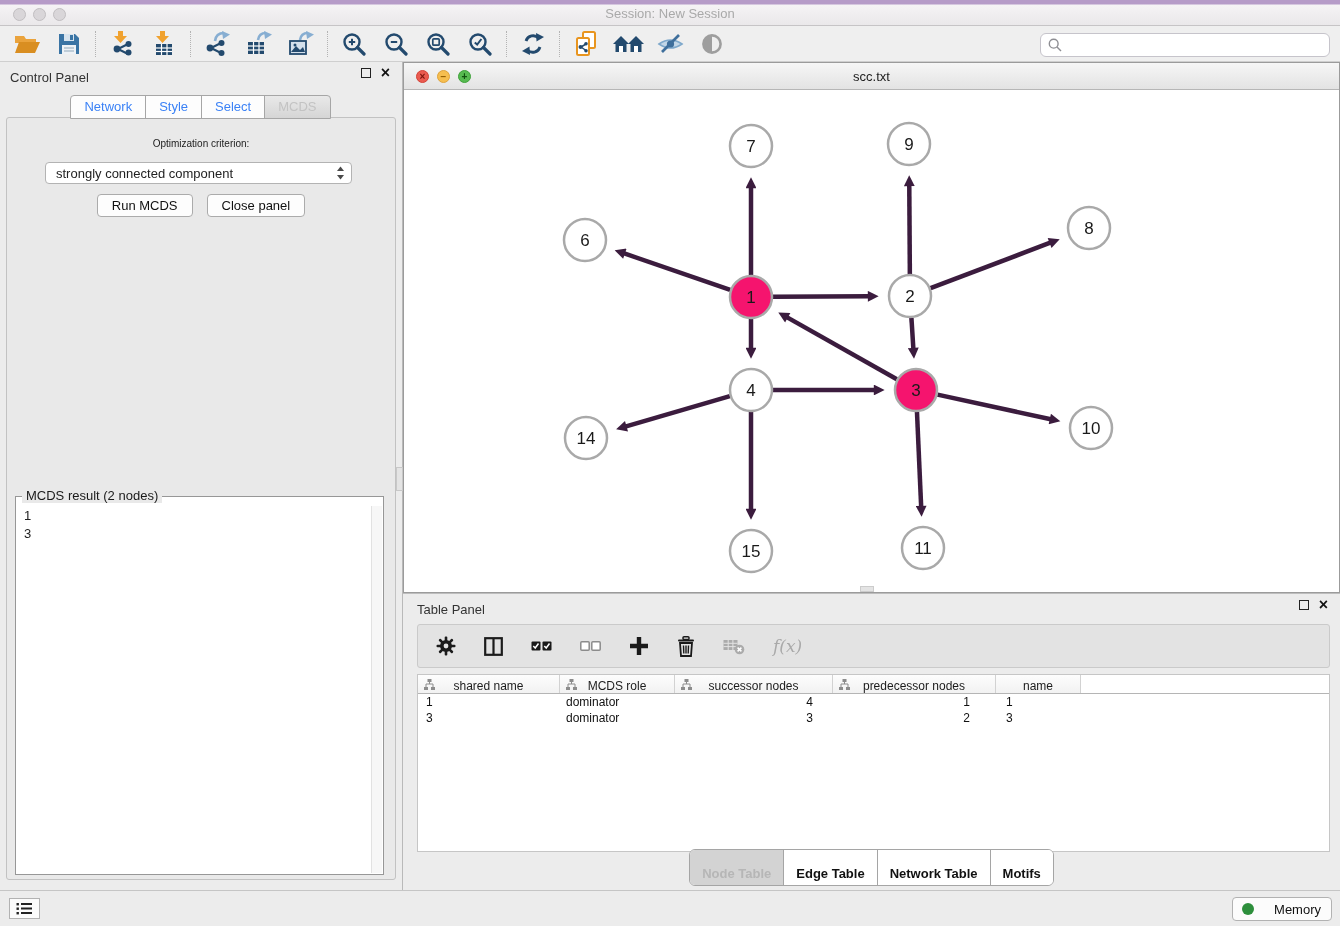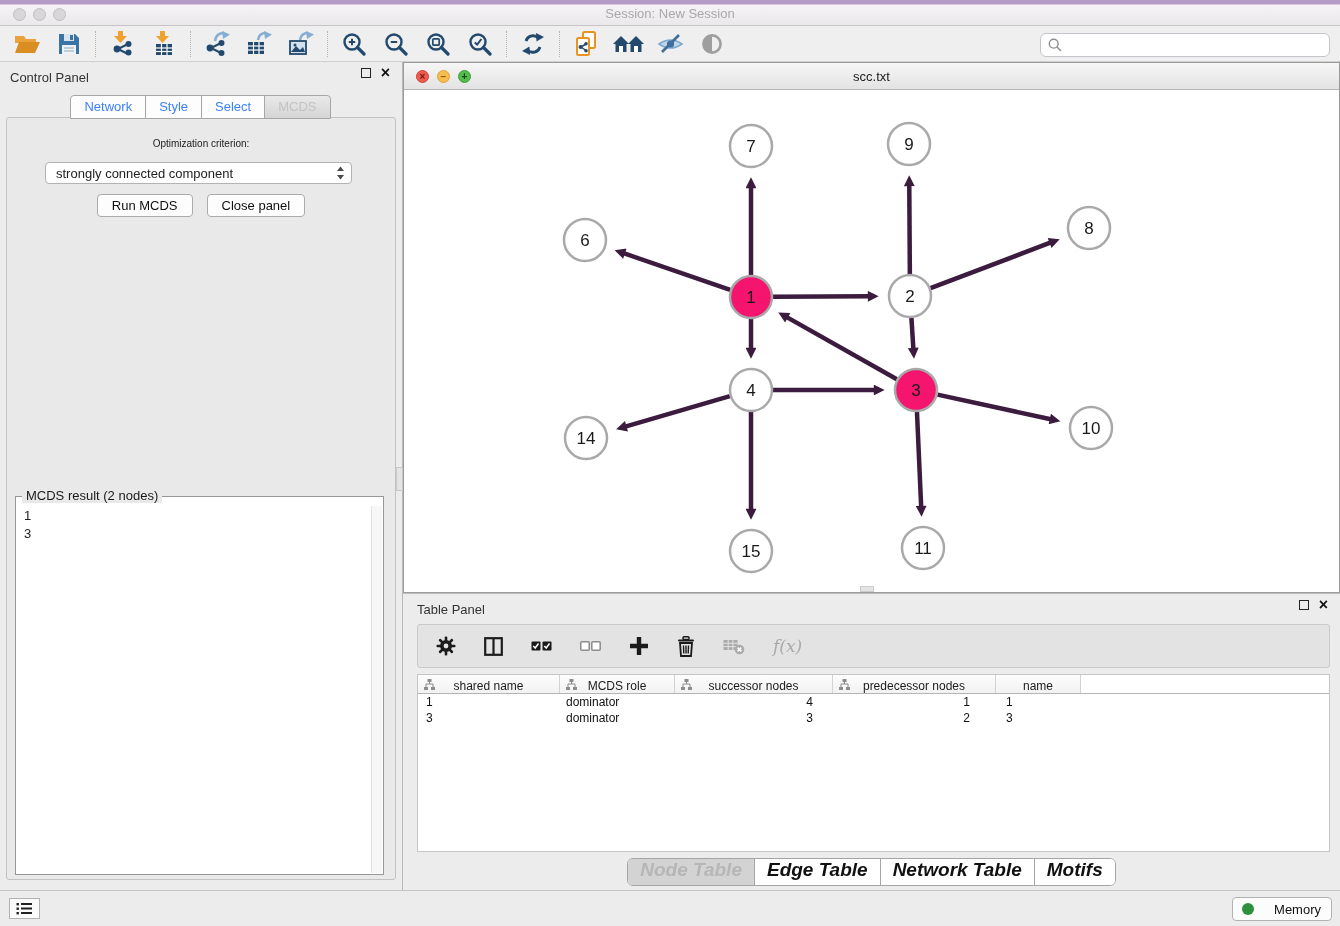--- a/index.html
+++ b/index.html
@@ -67,21 +67,21 @@
   .fx-label { font-family:"DejaVu Serif", serif; font-style:italic; font-size:17px; color:#a9a9a9; }
   .tp-table { position:absolute; left:14px; right:10px; top:80px; height:178px; background:#fff; border:1px solid #c6c6c6; }
   .thead { display:flex; height:19px; border-bottom:1px solid #b5b5b5; }
   .th { position:relative; background:linear-gradient(#fdfdfd,#f2f2f2); border-right:1px solid #d2d2d2;
     font-size:12px; color:#1c1c1c; display:flex; align-items:flex-end; justify-content:center; }
   .th .tree { position:absolute; left:6px; top:4px; }
   .trow { display:flex; height:16px; font-size:12px; color:#111; align-items:center; }
   .td { overflow:hidden; white-space:nowrap; }
   .tp-tabs { position:absolute; left:0; right:0; bottom:4px; display:flex; justify-content:center; }
   .tp-tabgroup { display:flex; border:1px solid #a5a5a5; border-radius:6px; overflow:hidden; background:#fff; }
-  .btab { padding:0 12px 4px; font-size:19px; font-weight:bold; color:#111; border-left:1px solid #a5a5a5; background:#fff;font-style:italic; }
+  .btab { padding:16px 12px 4px; font-size:13px; font-weight:bold; color:#111; border-left:1px solid #a5a5a5; background:#fff; }
   .btab.first { border-left:none; }
   .btab.sel-disabled { background:#d3d3d3; color:#b6b6b6; font-weight:bold; }
 
   
   .statusbar { position:absolute; left:0; bottom:0; width:100%; height:36px; background:#ececec; border-top:1px solid #c5c5c5; }
   .list-btn { position:absolute; left:9px; top:7px; width:31px; height:21px; background:#fbfbfb; border:1px solid #b2b2b2;
     display:flex; align-items:center; justify-content:center; }
   .memory-btn { position:absolute; right:8px; top:6px; height:24px; background:#fcfcfc; border:1px solid #b2b2b2;
     border-radius:4px; display:flex; align-items:center; gap:20px; padding:0 10px 0 9px; font-size:13px; color:#111; }
   .mem-dot { width:12px; height:12px; border-radius:50%; background:#2e8f3c; }

